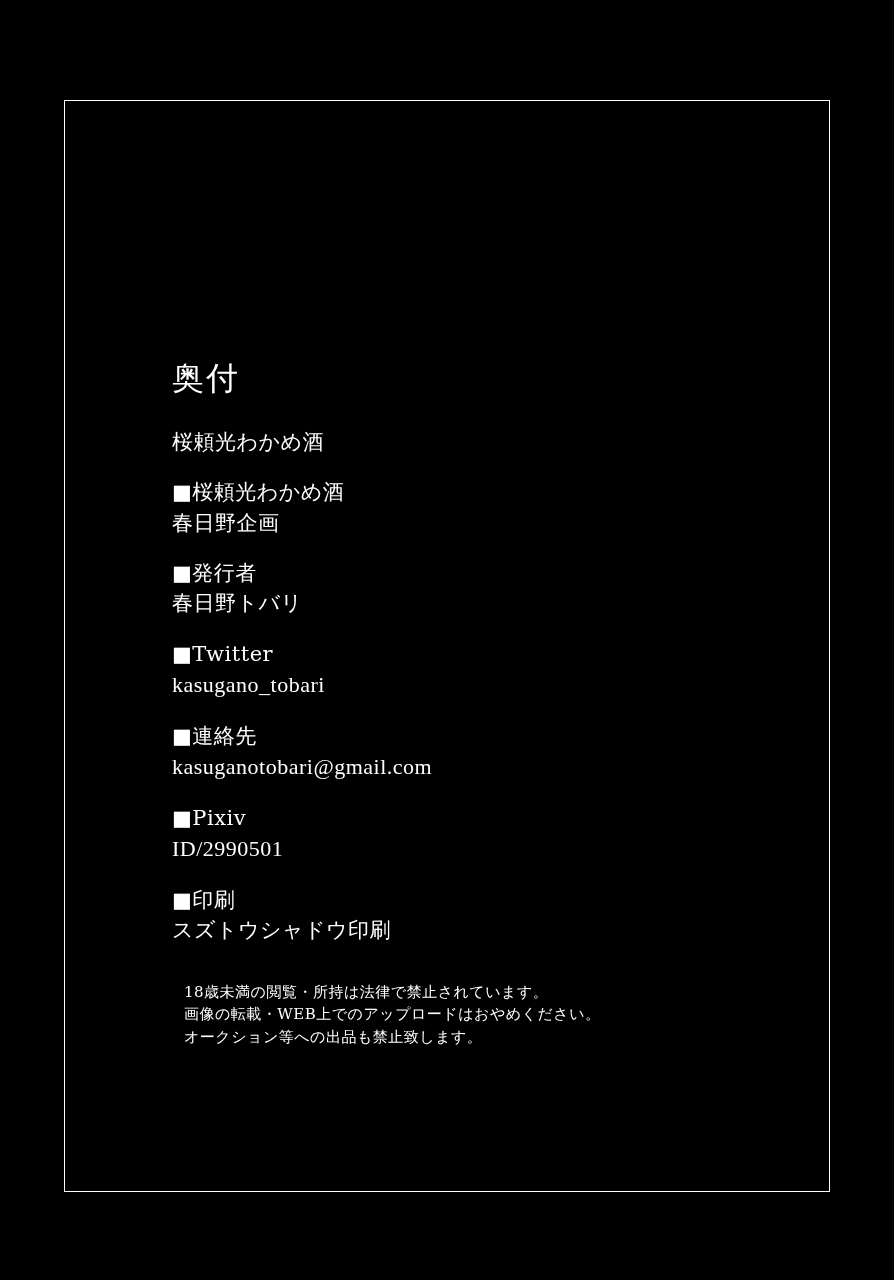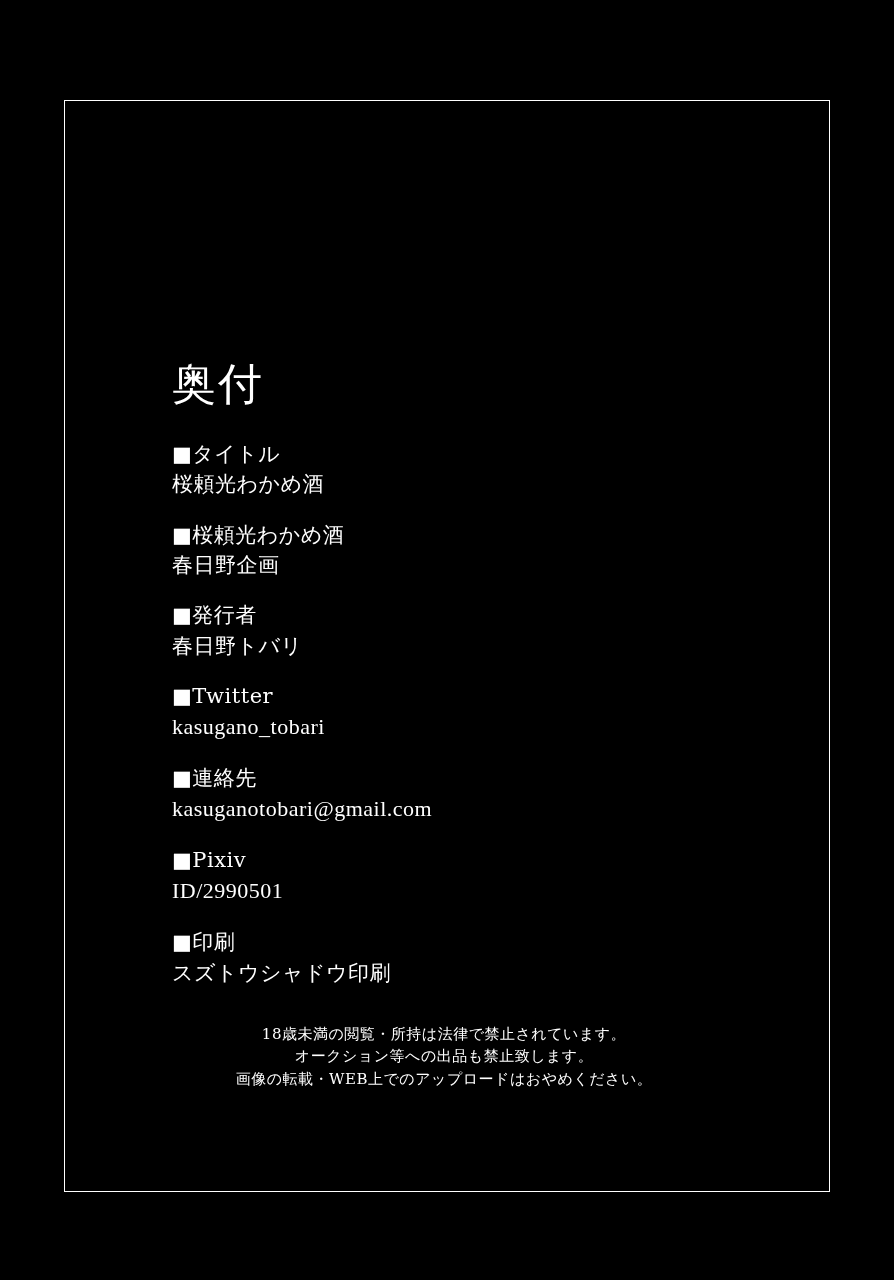--- a/index.html
+++ b/index.html
@@ -30,21 +30,21 @@
     box-sizing: border-box;
   }
   .content {
     position: absolute;
     left: 172px;
     top: 362px;
     width: 560px;
   }
   .colophon-title {
     font-family: "DejaVu Serif", serif;
-    font-size: 44px;
+    font-size: 32px;
     line-height: 1.0;
     letter-spacing: 2px;
     margin: 0 0 34px 0;
     font-weight: normal;
   }
   .entry {
     margin-bottom: 22px;
   }
   .entry-label {
     font-family: "DejaVu Serif", serif;
@@ -59,42 +59,40 @@
     line-height: 1.35;
     letter-spacing: 0.5px;
     margin: 2px 0 0 0;
   }
   .entry-value.latin {
     font-family: "Liberation Serif", serif;
     font-size: 22px;
   }
   .notice {
     margin-top: 36px;
-    text-align: center;
     width: 520px;
     margin-left: 12px;
   }
   .notice p {
     font-family: "DejaVu Serif", serif;
     font-size: 15px;
     line-height: 1.5;
     margin: 0;
     letter-spacing: 0.5px;
   }
 </style>
 </head>
 <body>
 
 <div class="page">
   <div class="frame"></div>
   <div class="content">
     <h1 class="colophon-title">奥付</h1>
 
     <div class="entry">
-      <p class="entry-label">■タイトル</p>
       <p class="entry-value">桜頼光わかめ酒</p>
     </div>
 
 
     <div class="entry">
       <p class="entry-label">■桜頼光わかめ酒</p>
       <p class="entry-value">春日野企画</p>
     </div>
 
     <div class="entry">
@@ -117,17 +115,17 @@
       <p class="entry-value latin">ID/2990501</p>
     </div>
 
     <div class="entry">
       <p class="entry-label">■印刷</p>
       <p class="entry-value">スズトウシャドウ印刷</p>
     </div>
 
     <div class="notice">
       <p>18歳未満の閲覧・所持は法律で禁止されています。</p>
+      <p>画像の転載・WEB上でのアップロードはおやめください。</p>
       <p>オークション等への出品も禁止致します。</p>
-      <p>画像の転載・WEB上でのアップロードはおやめください。</p>
     </div>
   </div>
 </div>
 
 </body></html>

